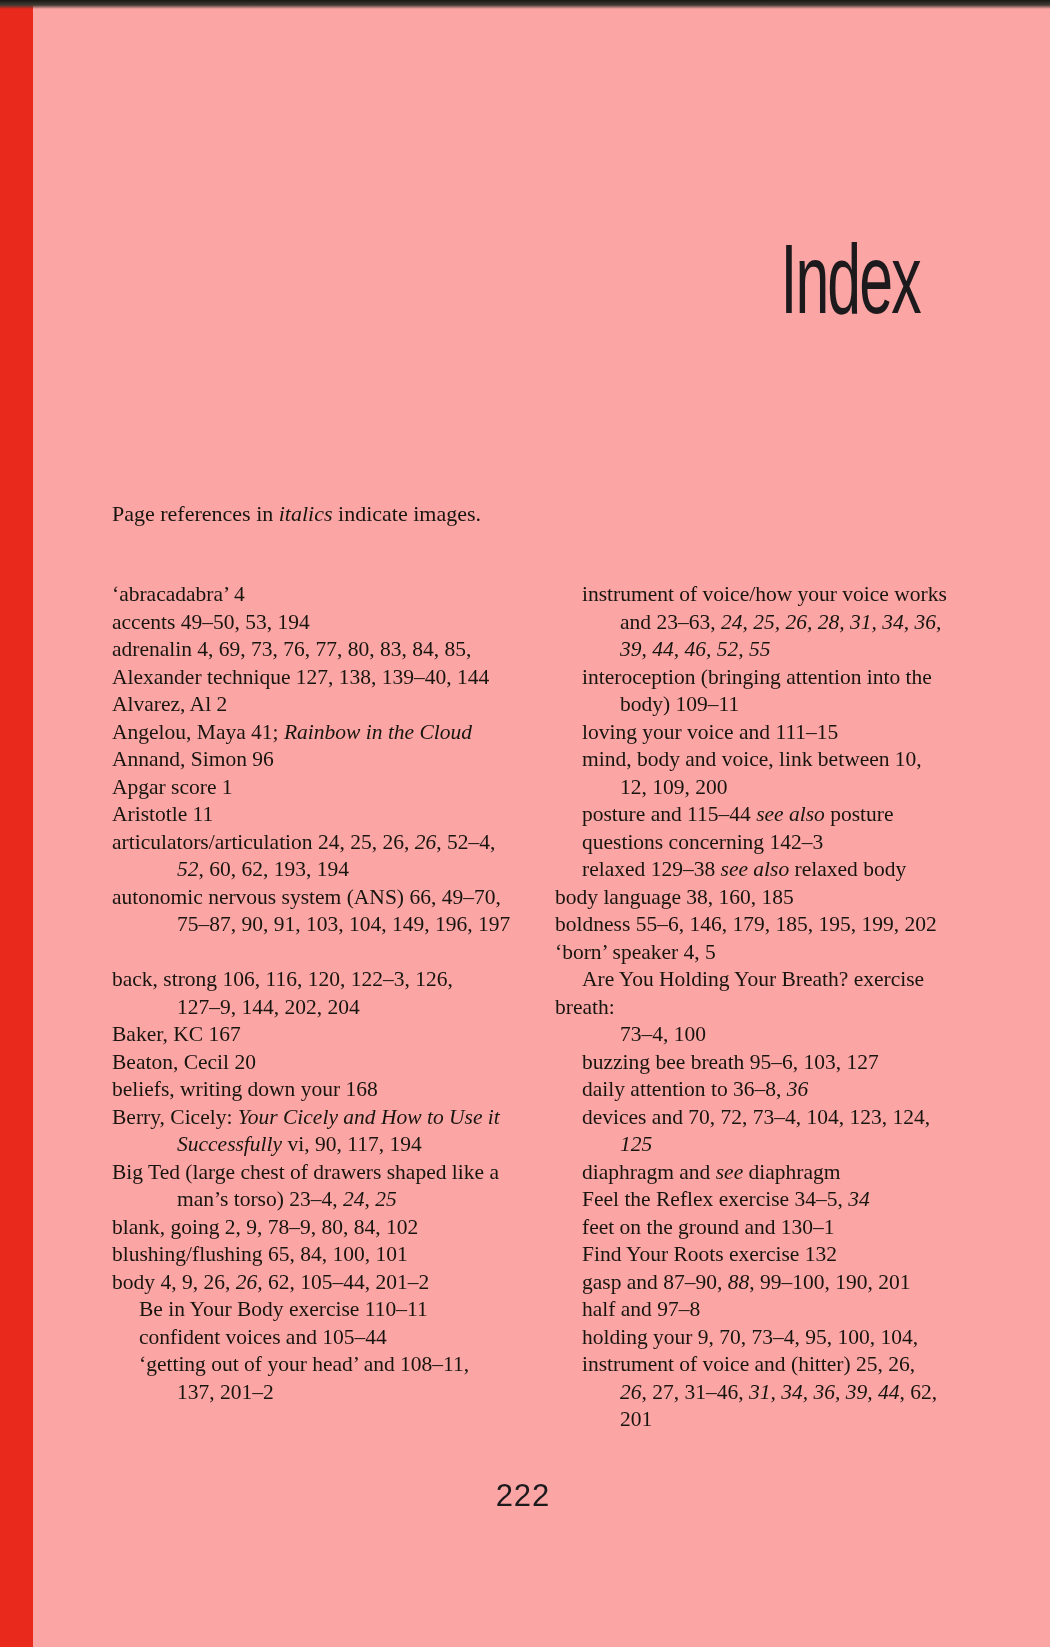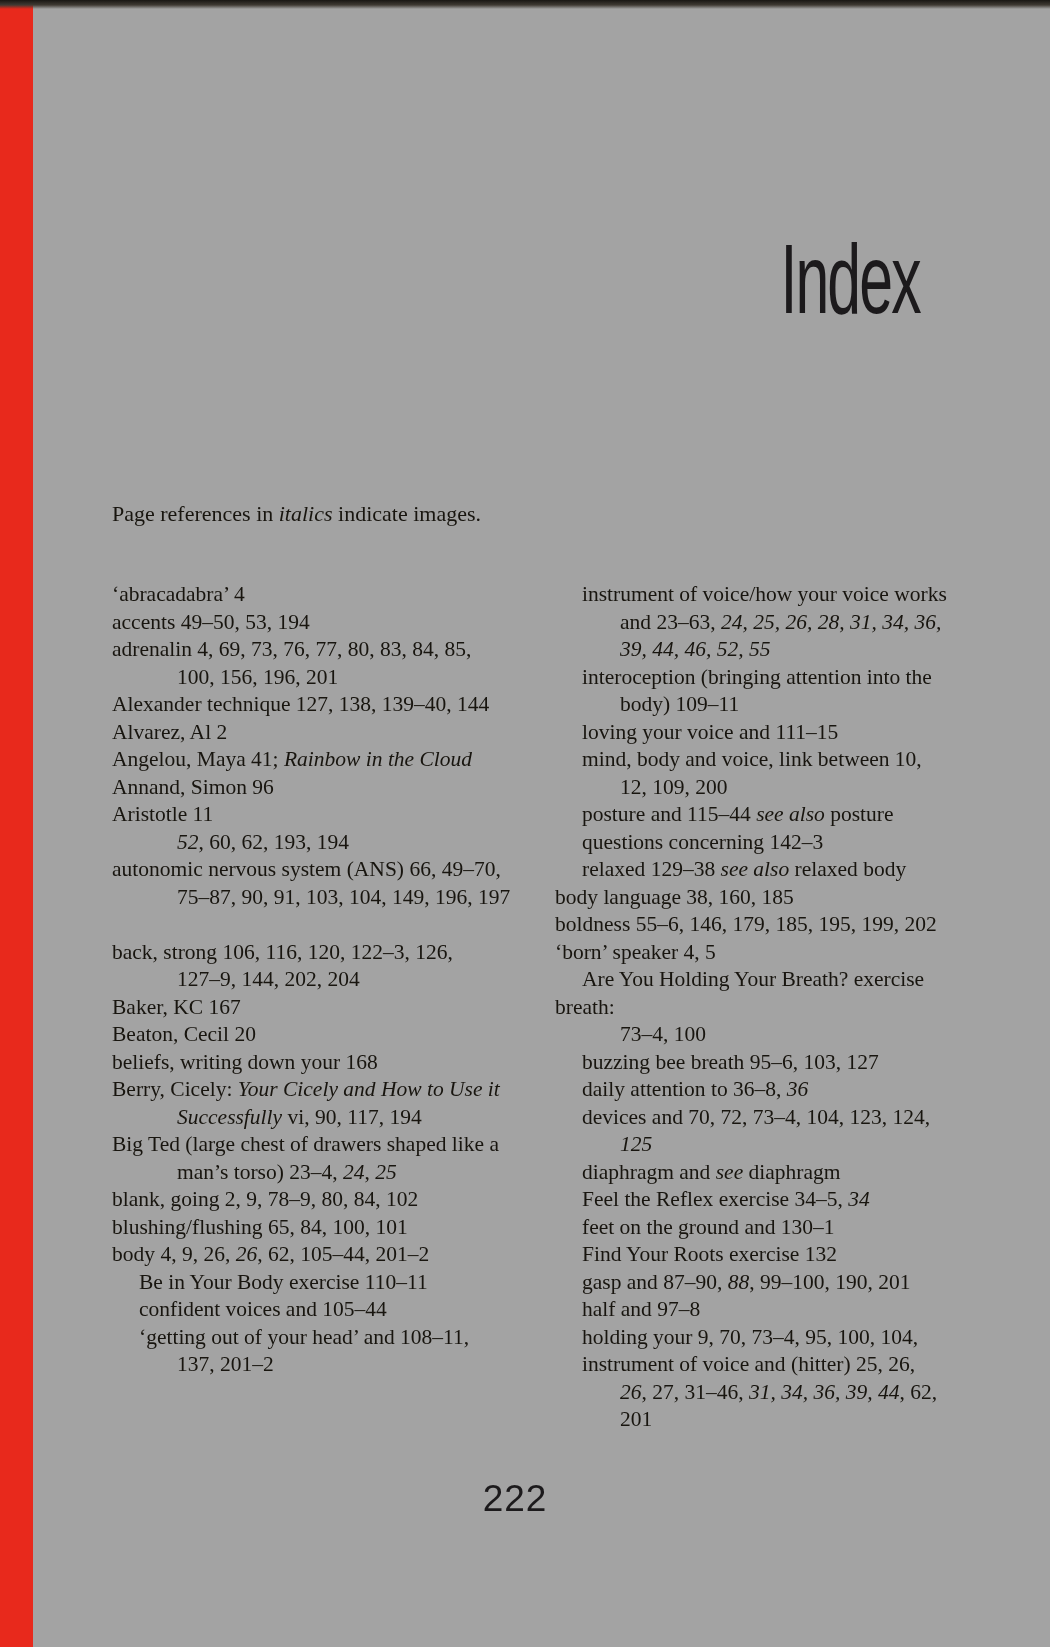--- a/index.html
+++ b/index.html
@@ -1,20 +1,20 @@
 <!DOCTYPE html>
 <html><head>
 <meta charset="utf-8">
 <style>
   html, body { margin: 0; padding: 0; background: #ffffff; }
   .page {
     position: relative;
     width: 1050px;
     height: 1647px;
-    background: #a3a3a3;
+    background: #fca5a5;
     font-family: "Liberation Serif", serif;
     color: #18150f;
     overflow: hidden;
   }
   .spine-stripe {
     position: absolute;
     left: 0; top: 0;
     width: 33px; height: 100%;
     background: #e8291c;
   }
@@ -56,51 +56,52 @@
     height: 27.5px;
     line-height: 27.5px;
     font-size: 21.5px;
     white-space: nowrap;
   }
   .line i { font-style: italic; }
   .ind-1 { padding-left: 27px; }
   .ind-2 { padding-left: 65px; }
   .folio {
     position: absolute;
-    top: 1478px; left: 0;
+    top: 1478px; left: 8px;
     width: 1030px;
     text-align: center;
     font-family: "Liberation Sans", sans-serif;
-    font-size: 37px;
+    font-size: 31px;
     letter-spacing: 1px;
     color: #1c1a1c;
   }
 </style>
 </head>
 <body>
 
 <div class="page">
   <div class="spine-stripe" style="background: rgb(232, 41, 28);"></div>
   <div class="top-edge"></div>
 
   <h1 class="title">Index</h1>
 
   <p class="intro"><span>Page references in </span><i>italics</i><span> indicate images.</span></p>
 
   <div class="columns">
     <div class="col left">
         <div class="line"><span>‘abracadabra’ 4</span></div>
         <div class="line"><span>accents 49–50, 53, 194</span></div>
         <div class="line"><span>adrenalin 4, 69, 73, 76, 77, 80, 83, 84, 85,</span></div>
-        <div class="line ind-2"><span>100, 156, 196, 201</span></div>
         <div class="line"><span>Alexander technique 127, 138, 139–40, 144</span></div>
         <div class="line"><span>Alvarez, Al 2</span></div>
         <div class="line"><span>Angelou, Maya 41; </span><i>Rainbow in the Cloud</i></div>
         <div class="line"><span>Annand, Simon 96</span></div>
+        <div class="line"><span>Apgar score 1</span></div>
         <div class="line"><span>Aristotle 11</span></div>
+        <div class="line"><span>articulators/articulation 24, 25, 26, </span><i>26</i><span>, 52–4,</span></div>
         <div class="line ind-2"><i>52</i><span>, 60, 62, 193, 194</span></div>
         <div class="line"><span>autonomic nervous system (ANS) 66, 49–70,</span></div>
         <div class="line ind-2"><span>75–87, 90, 91, 103, 104, 149, 196, 197</span></div>
         <div class="line"></div>
         <div class="line"><span>back, strong 106, 116, 120, 122–3, 126,</span></div>
         <div class="line ind-2"><span>127–9, 144, 202, 204</span></div>
         <div class="line"><span>Baker, KC 167</span></div>
         <div class="line"><span>Beaton, Cecil 20</span></div>
         <div class="line"><span>beliefs, writing down your 168</span></div>
         <div class="line"><span>Berry, Cicely: </span><i>Your Cicely and How to Use it</i></div>

